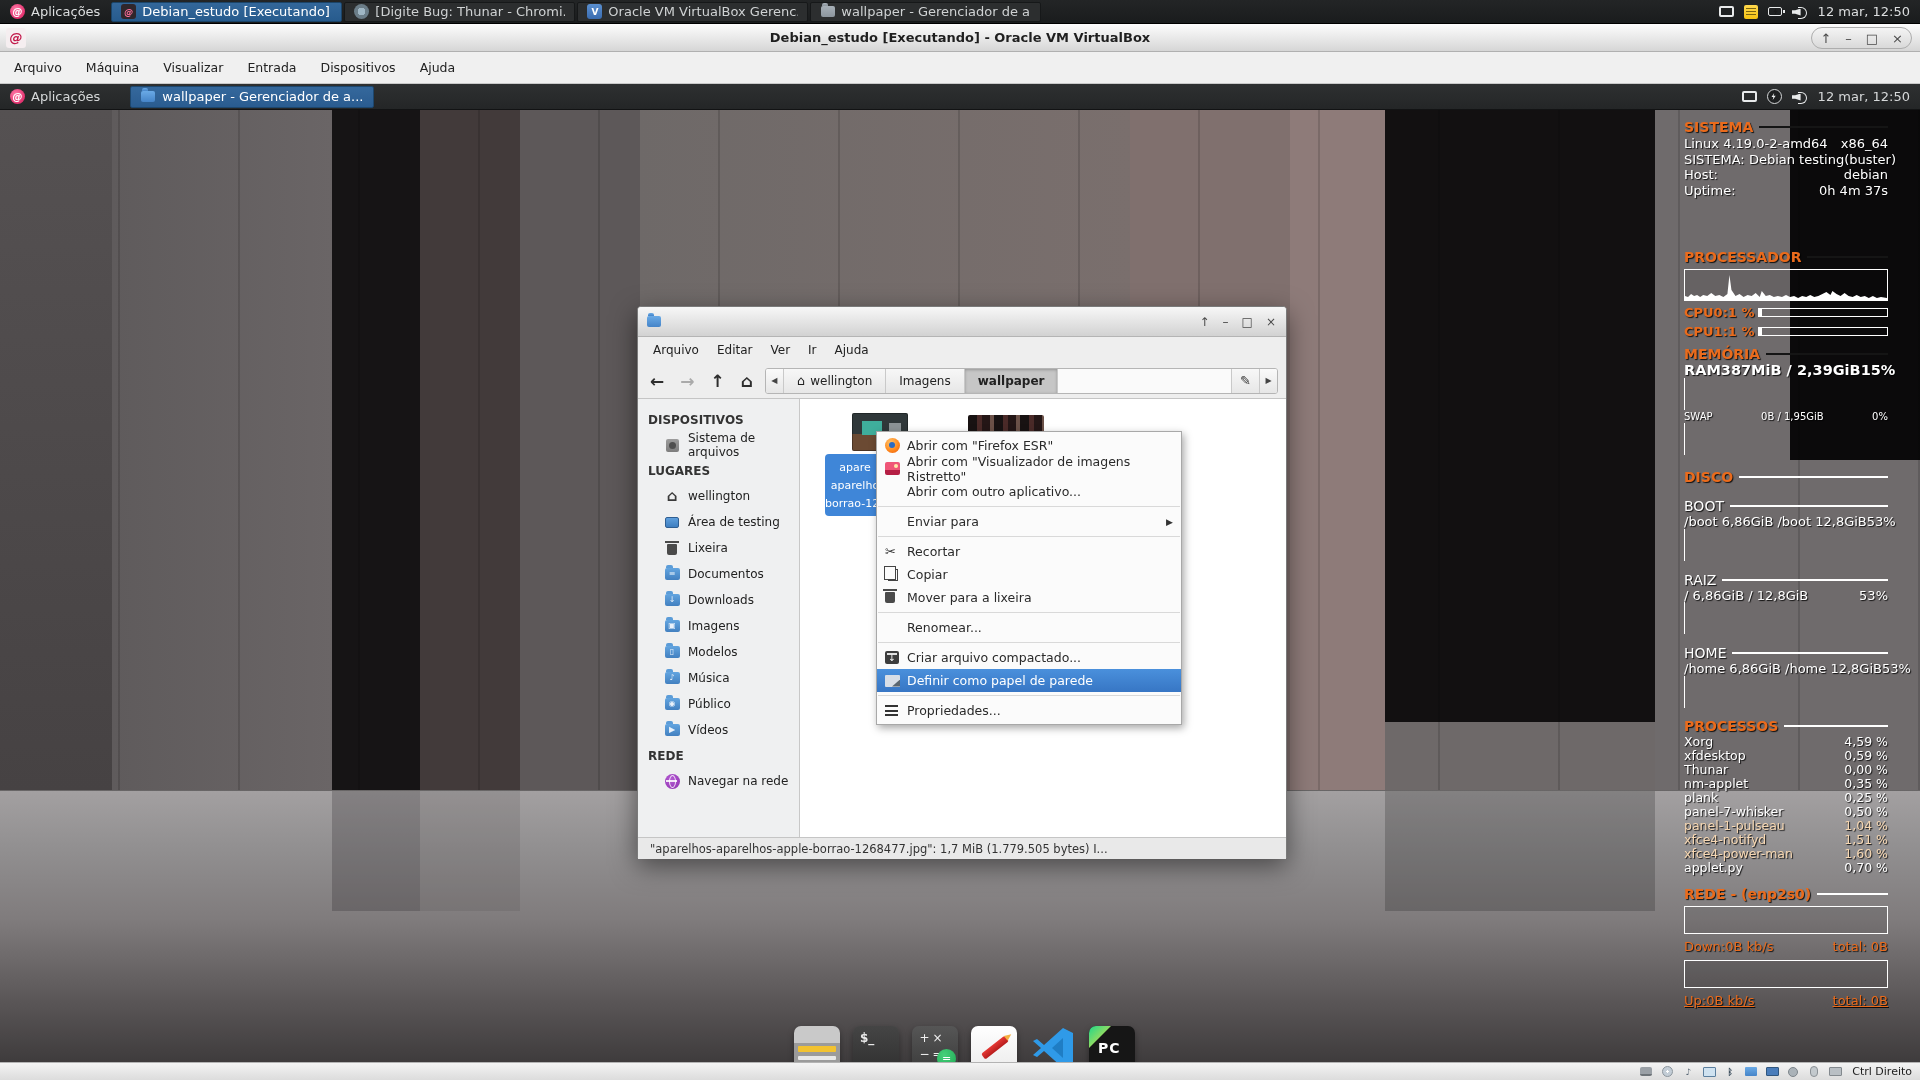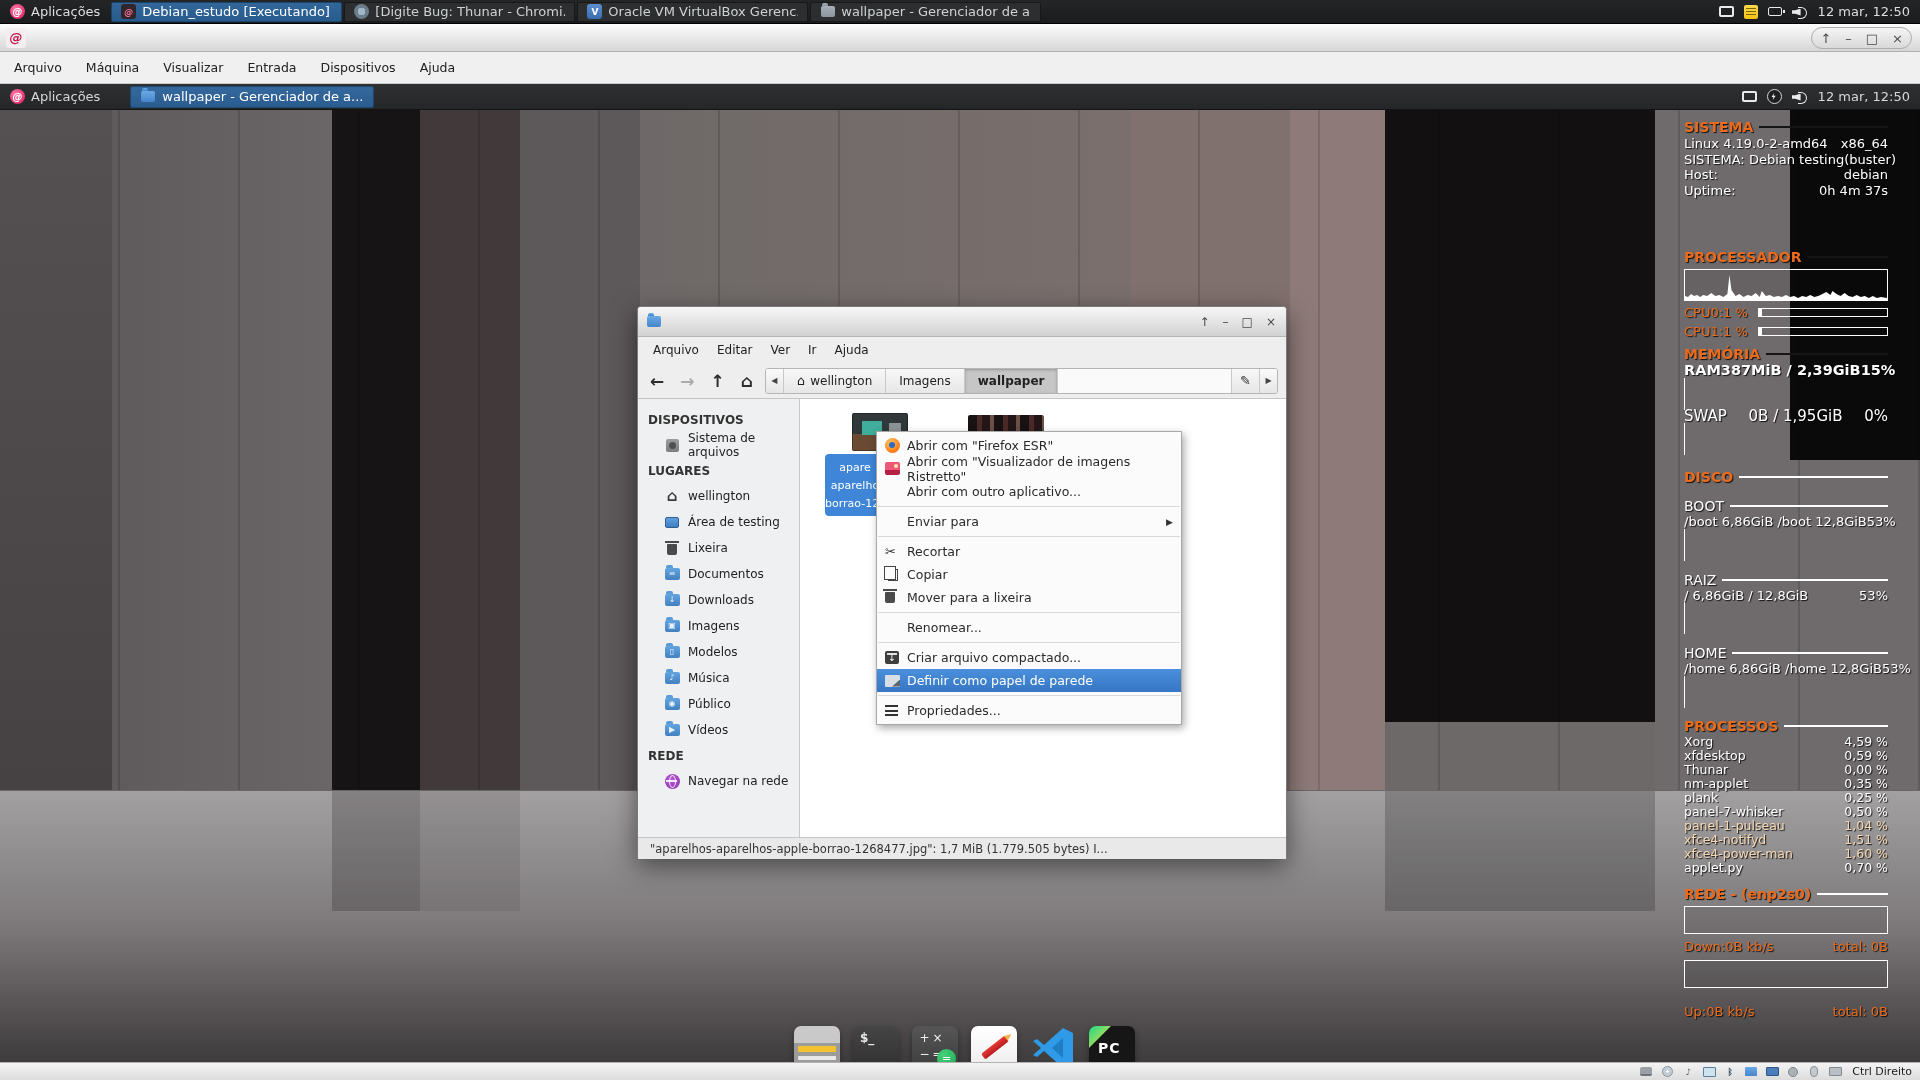--- a/index.html
+++ b/index.html
@@ -85,21 +85,21 @@
   .conky { position:absolute; left:1684px; top:8px; width:204px; color:#fff; font-size:13px;
     text-shadow:1px 1px 1px rgba(0,0,0,.85); z-index:5; }
   .ck-h { display:flex; align-items:center; gap:6px; color:#ea6b1c; font-weight:bold; font-size:14px; height:18px; }
   .ck-h i { flex:1; border-top:2px solid #fff; }
   .ck-h i.dark { border-top-color:#151515; }
   .ck-row { display:flex; justify-content:space-between; line-height:15.5px; white-space:nowrap; }
   .ck-gap { height:50px; }
   .ck-graph { border:1px solid #fff; height:32px; margin-top:3px; position:relative; background:rgba(0,0,0,.08); }
   .ck-graph svg { position:absolute; left:0; top:0; width:100%; height:100%; }
   .ck-cpu { display:flex; align-items:center; justify-content:space-between; margin-top:4px; }
-  .ck-cpu b { color:#ea6b1c; font-weight:normal; }
+  .ck-cpu b { color:#ea6b1c; font-weight:bold; }
   .ck-bar { border:1px solid #fff; height:9px; width:130px; }
   .ck-bar.full { width:100%; margin:2px 0 3px; }
   .ck-bar > div { height:100%; background:#fff; }
   .ck-ram { font-weight:bold; font-size:14.5px;text-align:right; }
   .ck-sub { display:flex; align-items:center; gap:6px; font-size:14px; height:16px; margin-top:12px; }
   .ck-sub i { flex:1; border-top:2px solid #fff; }
   .ck-proc .ck-row { line-height:14px; font-size:12.5px; }
   .ck-proc .warm { color:#f6d7b2; }
   .ck-netrow { display:flex; justify-content:space-between; color:#ea6b1c; line-height:16px; }
 
@@ -255,20 +255,21 @@
       <span class="tray-batt">
           <span class="bolt dark"></span>
         </span>
       <span class="spk"></span>
       <span class="clock">12 mar, 12:50</span>
     </div>
   </div>
 
   <div class="vb-titlebar">
     <span class="vb-appicon">@</span>
+    <span class="vb-title">Debian_estudo [Executando] - Oracle VM VirtualBox</span>
     <div class="vb-controls">
       <span>↑</span>
       <span>–</span>
       <span>□</span>
       <span>×</span>
     </div>
   </div>
 
   <div class="vb-menubar">
     <span>Arquivo</span>
@@ -368,21 +369,21 @@
         <div class="ck-h">
             <span>MEMÓRIA</span>
             <i class="dark"></i>
           </div>
         <div class="ck-row ck-ram">
             <span>RAM</span>
             <span>387MiB / 2,39GiB</span>
             <span>15%</span>
           </div>
         <span class="ck-bar full"><div style="width: 15%;"></div></span>
-        <div class="ck-row" style="font-size:15px;">
+        <div class="ck-row" style="font-size:10px;">
             <span>SWAP</span>
             <span>0B   /  1,95GiB</span>
             <span>0%</span>
           </div>
         <span class="ck-bar full"><div style="width: 0%;"></div></span>
         <div style="height:14px;"></div>
         <div class="ck-h">
             <span>DISCO</span>
             <i></i>
           </div>
@@ -464,21 +465,21 @@
         <div class="ck-h">
             <span>REDE - (enp2s0)</span>
             <i></i>
           </div>
         <div class="ck-graph" style="height:28px;"></div>
         <div class="ck-netrow" style="margin-top:5px;">
             <span>Down:0B   kb/s</span>
             <span>total: 0B</span>
           </div>
         <div class="ck-graph" style="height:28px;margin-top:5px;"></div>
-        <div class="ck-netrow" style="margin-top:16px;">
+        <div class="ck-netrow" style="margin-top:5px;text-decoration:underline;">
             <span>Up:0B   kb/s</span>
             <span>total: 0B</span>
           </div>
       </div>
 
       <div class="dock">
         <div class="dk dk-files"></div>
         <div class="dk dk-term"><span>$_</span></div>
         <div class="dk dk-calc">
           <span class="grid">

